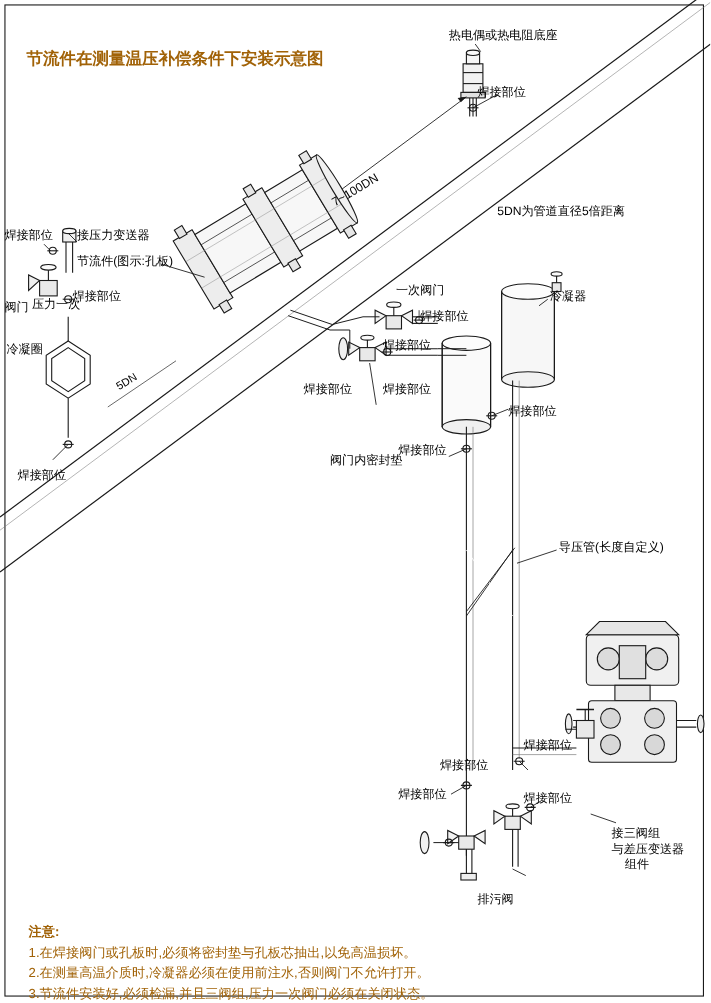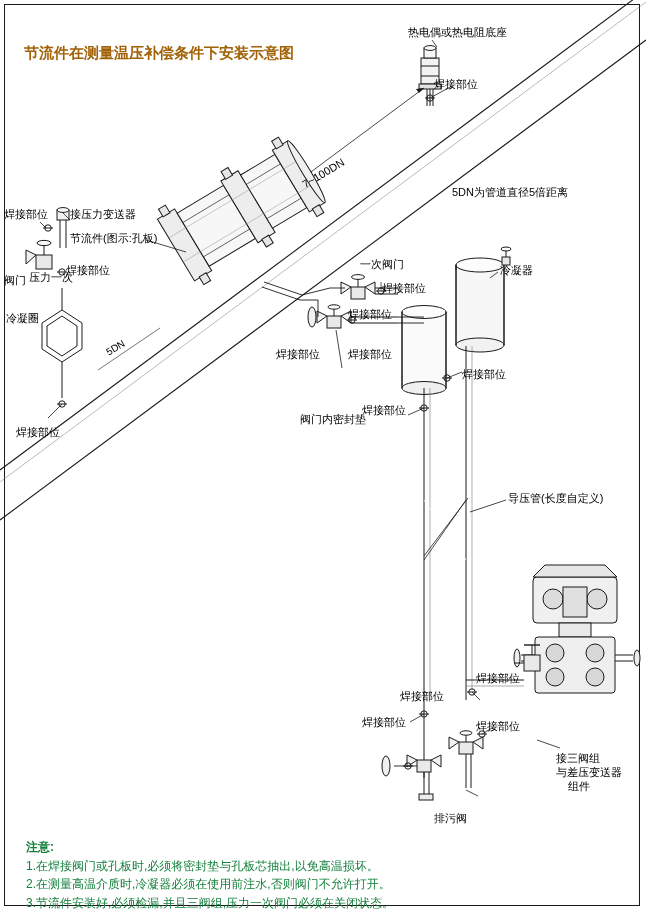--- a/index.html
+++ b/index.html
@@ -40,21 +40,21 @@
     font-size: 15px;
     font-weight: bold;
     color: #a16207;
     white-space: nowrap;
   }
   .notes {
     position: absolute;
     left: 26px;
     top: 838px;
     font-size: 12px;
-    color: #15803d;
+    color: #a16207;
     line-height: 1.55;
   }
   .notes div { white-space: nowrap; }
   .notes .hdr { font-weight: bold; }
   svg.art {
     position: absolute;
     left: 0;
     top: 0;
     width: 646px;
     height: 912px;

